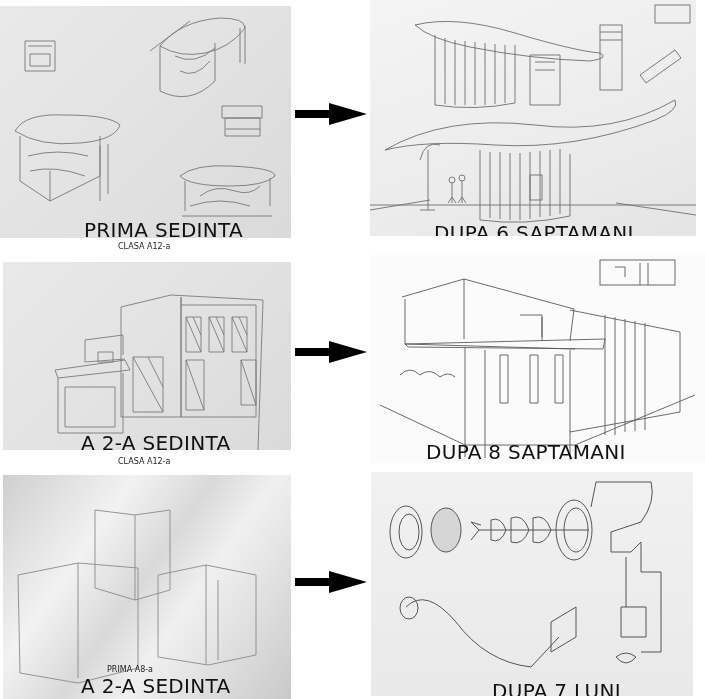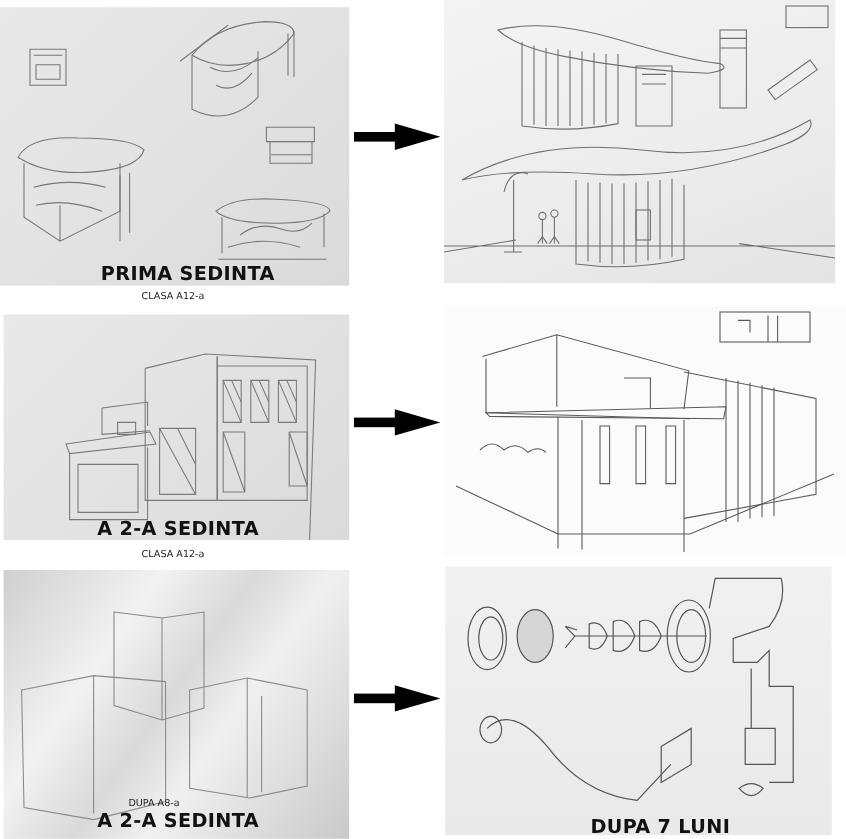--- a/index.html
+++ b/index.html
@@ -5,22 +5,22 @@
   html, body { margin: 0; padding: 0; background: #ffffff; }
   body { width: 705px; height: 699px; position: relative; overflow: hidden;
          font-family: "DejaVu Sans", "Liberation Sans", sans-serif; }
   .panel { position: absolute; overflow: hidden; }
   .panel svg { position: absolute; left: 0; top: 0; width: 100%; height: 100%; }
   .paper-a { background: linear-gradient(135deg, #e9e9e9 0%, #e3e3e3 45%, #dadada 100%); }
   .paper-b { background: linear-gradient(160deg, #f4f4f4 0%, #ececec 60%, #e4e4e4 100%); }
   .paper-c { background: linear-gradient(125deg, #cfcfcf 0%, #f2f2f2 30%, #d9d9d9 48%, #f0f0f0 62%, #dcdcdc 82%, #c9c9c9 100%); }
   .paper-w { background: #fbfbfb; }
   .paper-grinder { background: linear-gradient(180deg, #f1f1f1 0%, #e9e9e9 100%); }
-  .caption { position: absolute; color: #111; font-size: 16px; letter-spacing: 0.3px;
-             white-space: nowrap; text-align: left; line-height: 1; font-weight: bold; }
+  .caption { position: absolute; color: #111; font-size: 20px; letter-spacing: 0.3px;
+             white-space: nowrap; text-align: left; line-height: 1; }
   .subcap { position: absolute; color: #222; font-size: 8px; white-space: nowrap; line-height: 1; }
   .arrow { position: absolute; width: 72px; height: 22px; }
   .arrow .shaft { position: absolute; left: 0; top: 7px; width: 36px; height: 8px; background: #000; }
   .arrow .head { position: absolute; left: 34px; top: 0; width: 0; height: 0;
                  border-top: 11px solid transparent; border-bottom: 11px solid transparent;
                  border-left: 38px solid #000; }
 </style>
 </head>
 <body>
 
@@ -74,20 +74,21 @@
       <rect x="160" y="175" width="12" height="25"></rect>
 
       <path d="M50 160 q5 -20 20 -15 M58 150 v60 M50 210 h15"></path>
       <circle cx="82" cy="180" r="3"></circle>
         <path d="M82 183 v20 M78 203 l4 -6 l4 6"></path>
       <circle cx="92" cy="178" r="3"></circle>
         <path d="M92 181 v22 M88 203 l4 -6 l4 6"></path>
       <path d="M0 205 h326 M0 210 l60 -10 M326 215 l-80 -12"></path>
     </g>
   </svg>
+  <div class="caption" style="left:64px;top:223px;">DUPA 6 SAPTAMANI</div>
 </div>
 
 <div class="panel paper-a" style="left:3px;top:262px;width:288px;height:188px;">
   <svg viewBox="0 0 288 188">
     <g fill="none" stroke="#7a7a7a" stroke-width="0.9">
       <path d="M118 45 l50 -12 l92 5 l-5 150"></path>
       <path d="M118 45 v110 l60 0 v-120"></path>
       <path d="M178 35 v120 h75 v-112 h-75"></path>
       <path d="M183 55 h15 v35 h-15z M206 55 h15 v35 h-15z M229 55 h15 v35 h-15z"></path>
       <path d="M183 55 l15 35 M190 55 l8 18 M206 55 l15 35 M213 55 l8 18 M229 55 l15 35 M236 55 l8 18"></path>
@@ -118,32 +119,33 @@
       <path d="M35 89 l200 -5 l-2 10 l-195 -2z"></path>
       <path d="M94 24 v60 M150 60 h22 v25 M172 62 v20"></path>
       <path d="M200 55 l110 22 v80 l-110 20"></path>
       <path d="M235 60 v120 M245 62 v118 M255 64 v113 M265 66 v110 M275 68 v107"></path>
       <path d="M95 92 v110 M115 95 v108 M200 95 v110"></path>
       <path d="M130 100 h8 v48 h-8z M160 100 h8 v48 h-8z M185 100 h8 v48 h-8z"></path>
       <path d="M10 150 l85 40 h110 l120 -50"></path>
       <path d="M30 120 q10 -10 20 0 q10 -8 20 2 q8 -6 15 0"></path>
     </g>
   </svg>
+  <div class="caption" style="left:56px;top:187px;">DUPA 8 SAPTAMANI</div>
 </div>
 
 <div class="panel paper-c" style="left:3px;top:475px;width:288px;height:224px;">
   <svg viewBox="0 0 288 224">
     <g fill="none" stroke="#8a8a8a" stroke-width="0.9">
       <path d="M92 35 l40 5 l35 -5 v80 l-35 10 l-40 -12z M132 40 v85"></path>
       <path d="M15 100 l60 -12 l60 5 v100 l-60 15 l-58 -10z M75 88 v115"></path>
       <path d="M155 100 l48 -10 l50 10 v80 l-48 10 l-50 -8z M203 90 v100 M215 105 v80"></path>
     </g>
   </svg>
   <div class="caption" style="left:78px;top:201px;">A 2-A SEDINTA</div>
-  <div class="subcap" style="left:104px;top:191px;">DUPA A8-a</div>
+  <div class="subcap" style="left:104px;top:191px;">PRIMA A8-a</div>
 </div>
 
 <div class="arrow" style="left:295px;top:571px;">
   <div class="shaft"></div>
     <div class="head"></div>
 </div>
 
 <div class="panel paper-grinder" style="left:371px;top:472px;width:322px;height:224px;">
   <svg viewBox="0 0 322 224">
     <g fill="none" stroke="#555" stroke-width="1">

